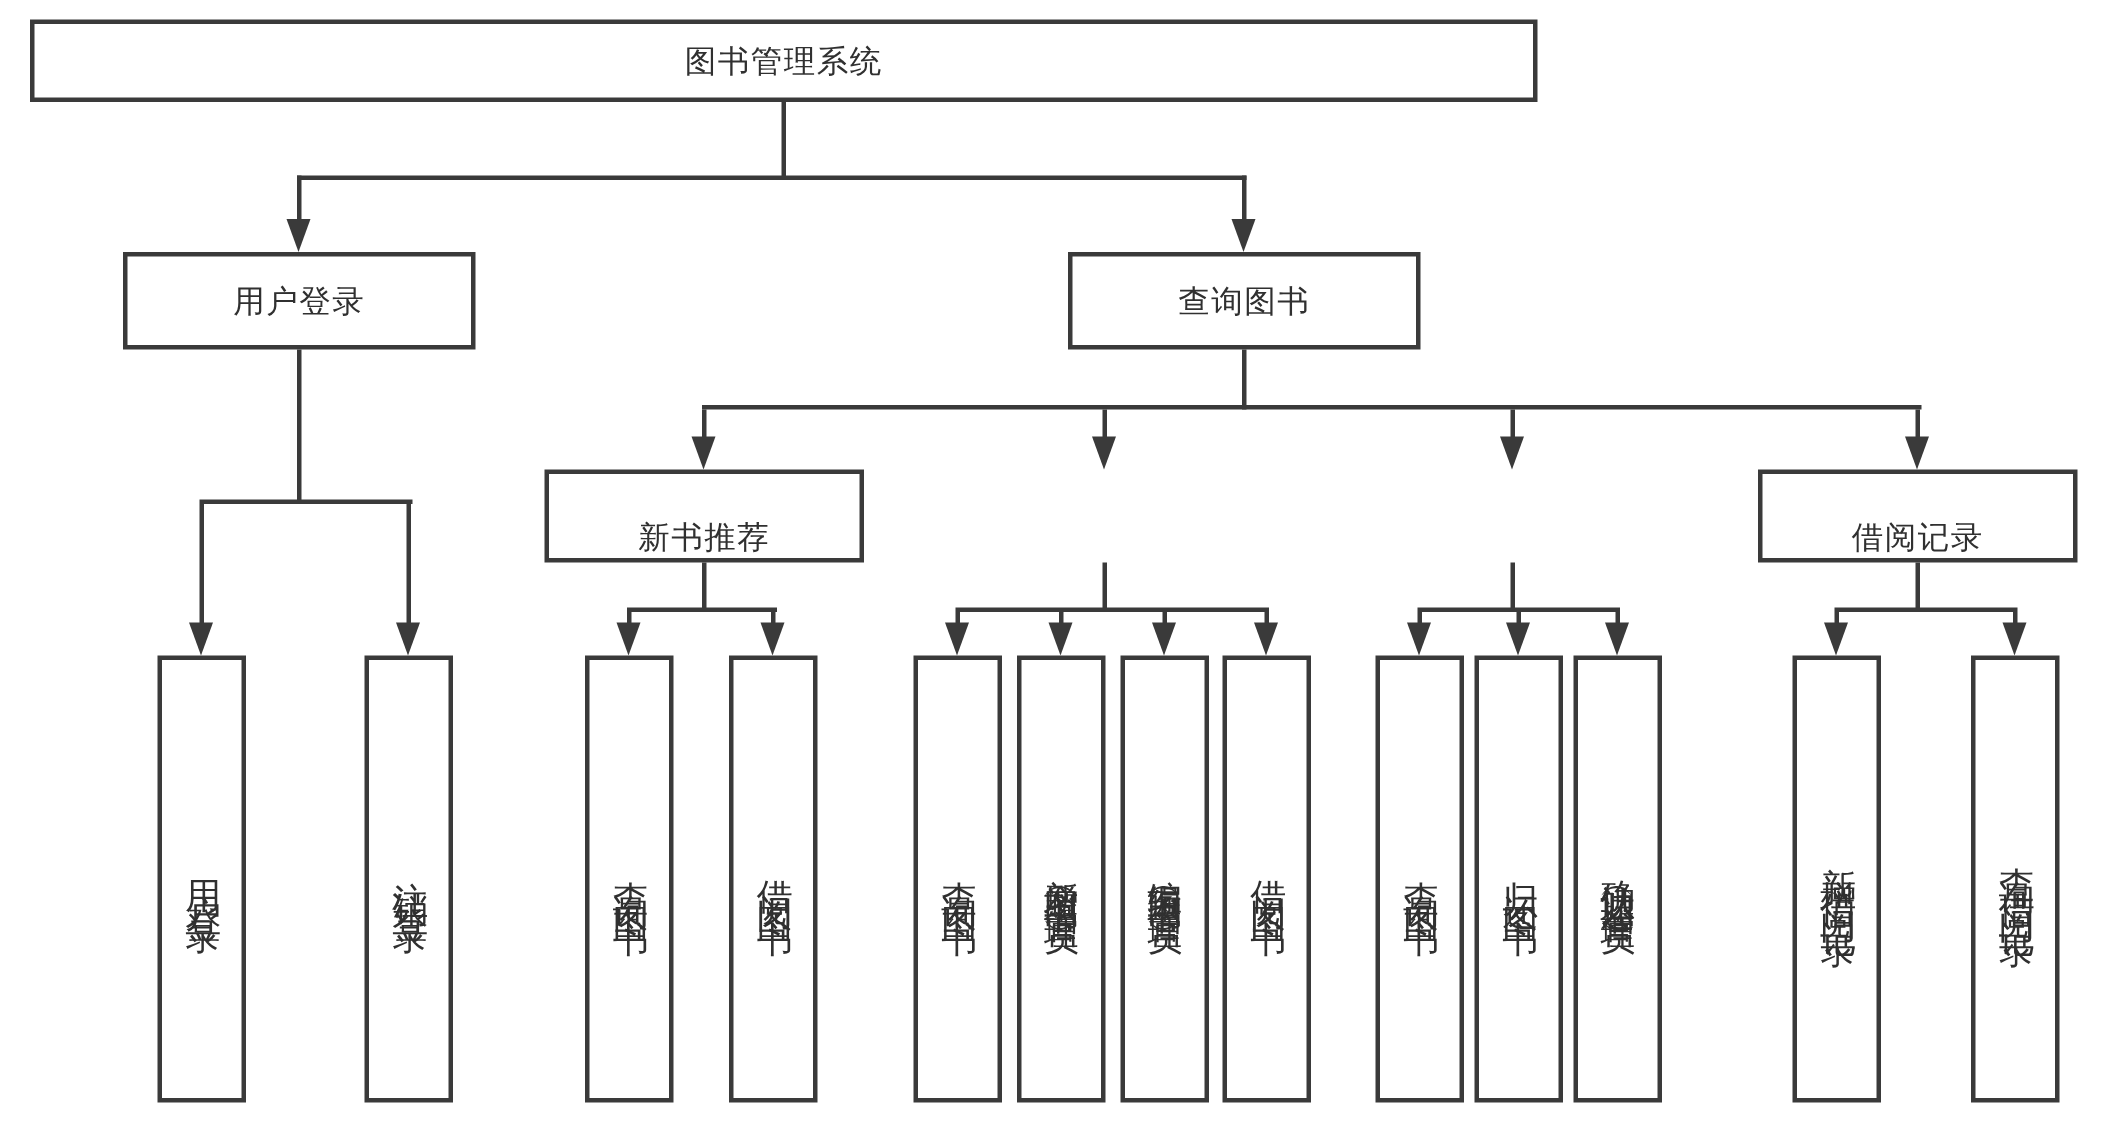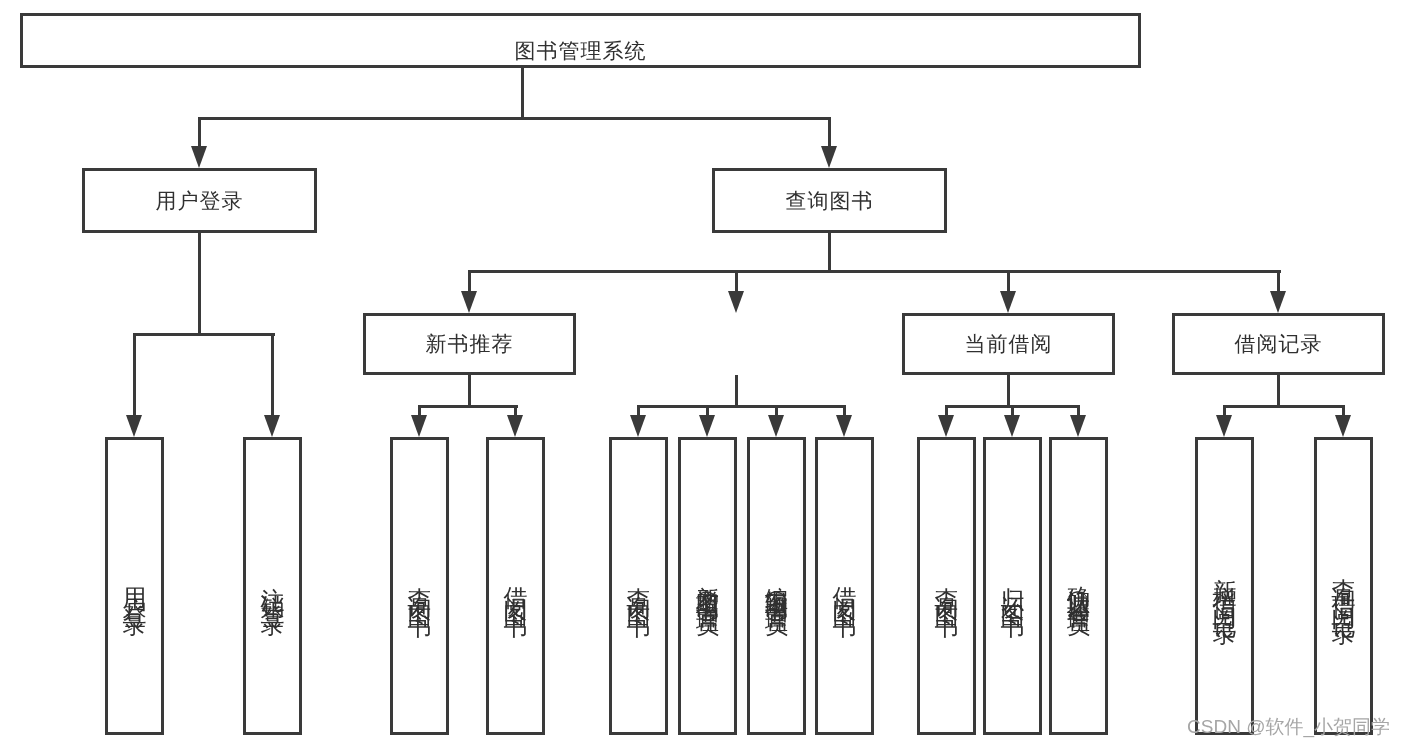--- a/index.html
+++ b/index.html
@@ -16,23 +16,23 @@
   .box{
     position:absolute;
     border:3px solid var(--line);
     background:#fff;
     display:flex;
     align-items:center;
     justify-content:center;
   }
   .hlabel{font-size:21px;letter-spacing:1px;white-space:nowrap;}
 
-  .root{left:20px;top:13px;width:1121px;height:55px;align-items:flex-end;}
+  .root{left:20px;top:13px;width:1005px;height:55px;}
   .l2{top:168px;width:235px;height:65px;}
-  .l3{top:313px;width:213px;height:62px;}
+  .l3{top:313px;width:213px;height:62px;align-items:flex-end;}
 
   .leaf{top:437px;width:59px;height:298px;}
   .vtext{
     writing-mode:vertical-rl;
     text-orientation:mixed;
     white-space:nowrap;
     line-height:1;
   }
   .leaf.short .vtext{font-size:24px;letter-spacing:9px;}
   .leaf.long  .vtext{font-size:23px;letter-spacing:4px;}
@@ -65,23 +65,20 @@
 
   <div class="box l2" style="left:82px">
     <span class="hlabel">用户登录</span>
   </div>
   <div class="box l2" style="left:712px">
     <span class="hlabel">查询图书</span>
   </div>
 
   <div class="box l3" style="left:363px">
     <span class="hlabel">新书推荐</span>
-  </div>
-  <div class="box l3" style="left:902px">
-    <span class="hlabel">当前借阅</span>
   </div>
   <div class="box l3" style="left:1172px">
     <span class="hlabel">借阅记录</span>
   </div>
 
   <div class="box leaf short" style="left:105px">
     <span class="vtext">用户登录</span>
   </div>
   <div class="box leaf short" style="left:243px">
     <span class="vtext">注销登录</span>
@@ -175,15 +172,14 @@
     <i class="arrow" style="left:1070px;top:415px"></i>
 
     <i class="line" style="left:1277px;top:375px;width:3px;height:33px"></i>
     <i class="line" style="left:1223px;top:405px;width:122px;height:3px"></i>
     <i class="line" style="left:1223px;top:408px;width:3px;height:9px"></i>
     <i class="arrow" style="left:1216px;top:415px"></i>
     <i class="line" style="left:1342px;top:408px;width:3px;height:9px"></i>
     <i class="arrow" style="left:1335px;top:415px"></i>
   </div>
 
-  <div class="watermark">CSDN @软件_小贺同学</div>
 
 </div>
 
 </body></html>

